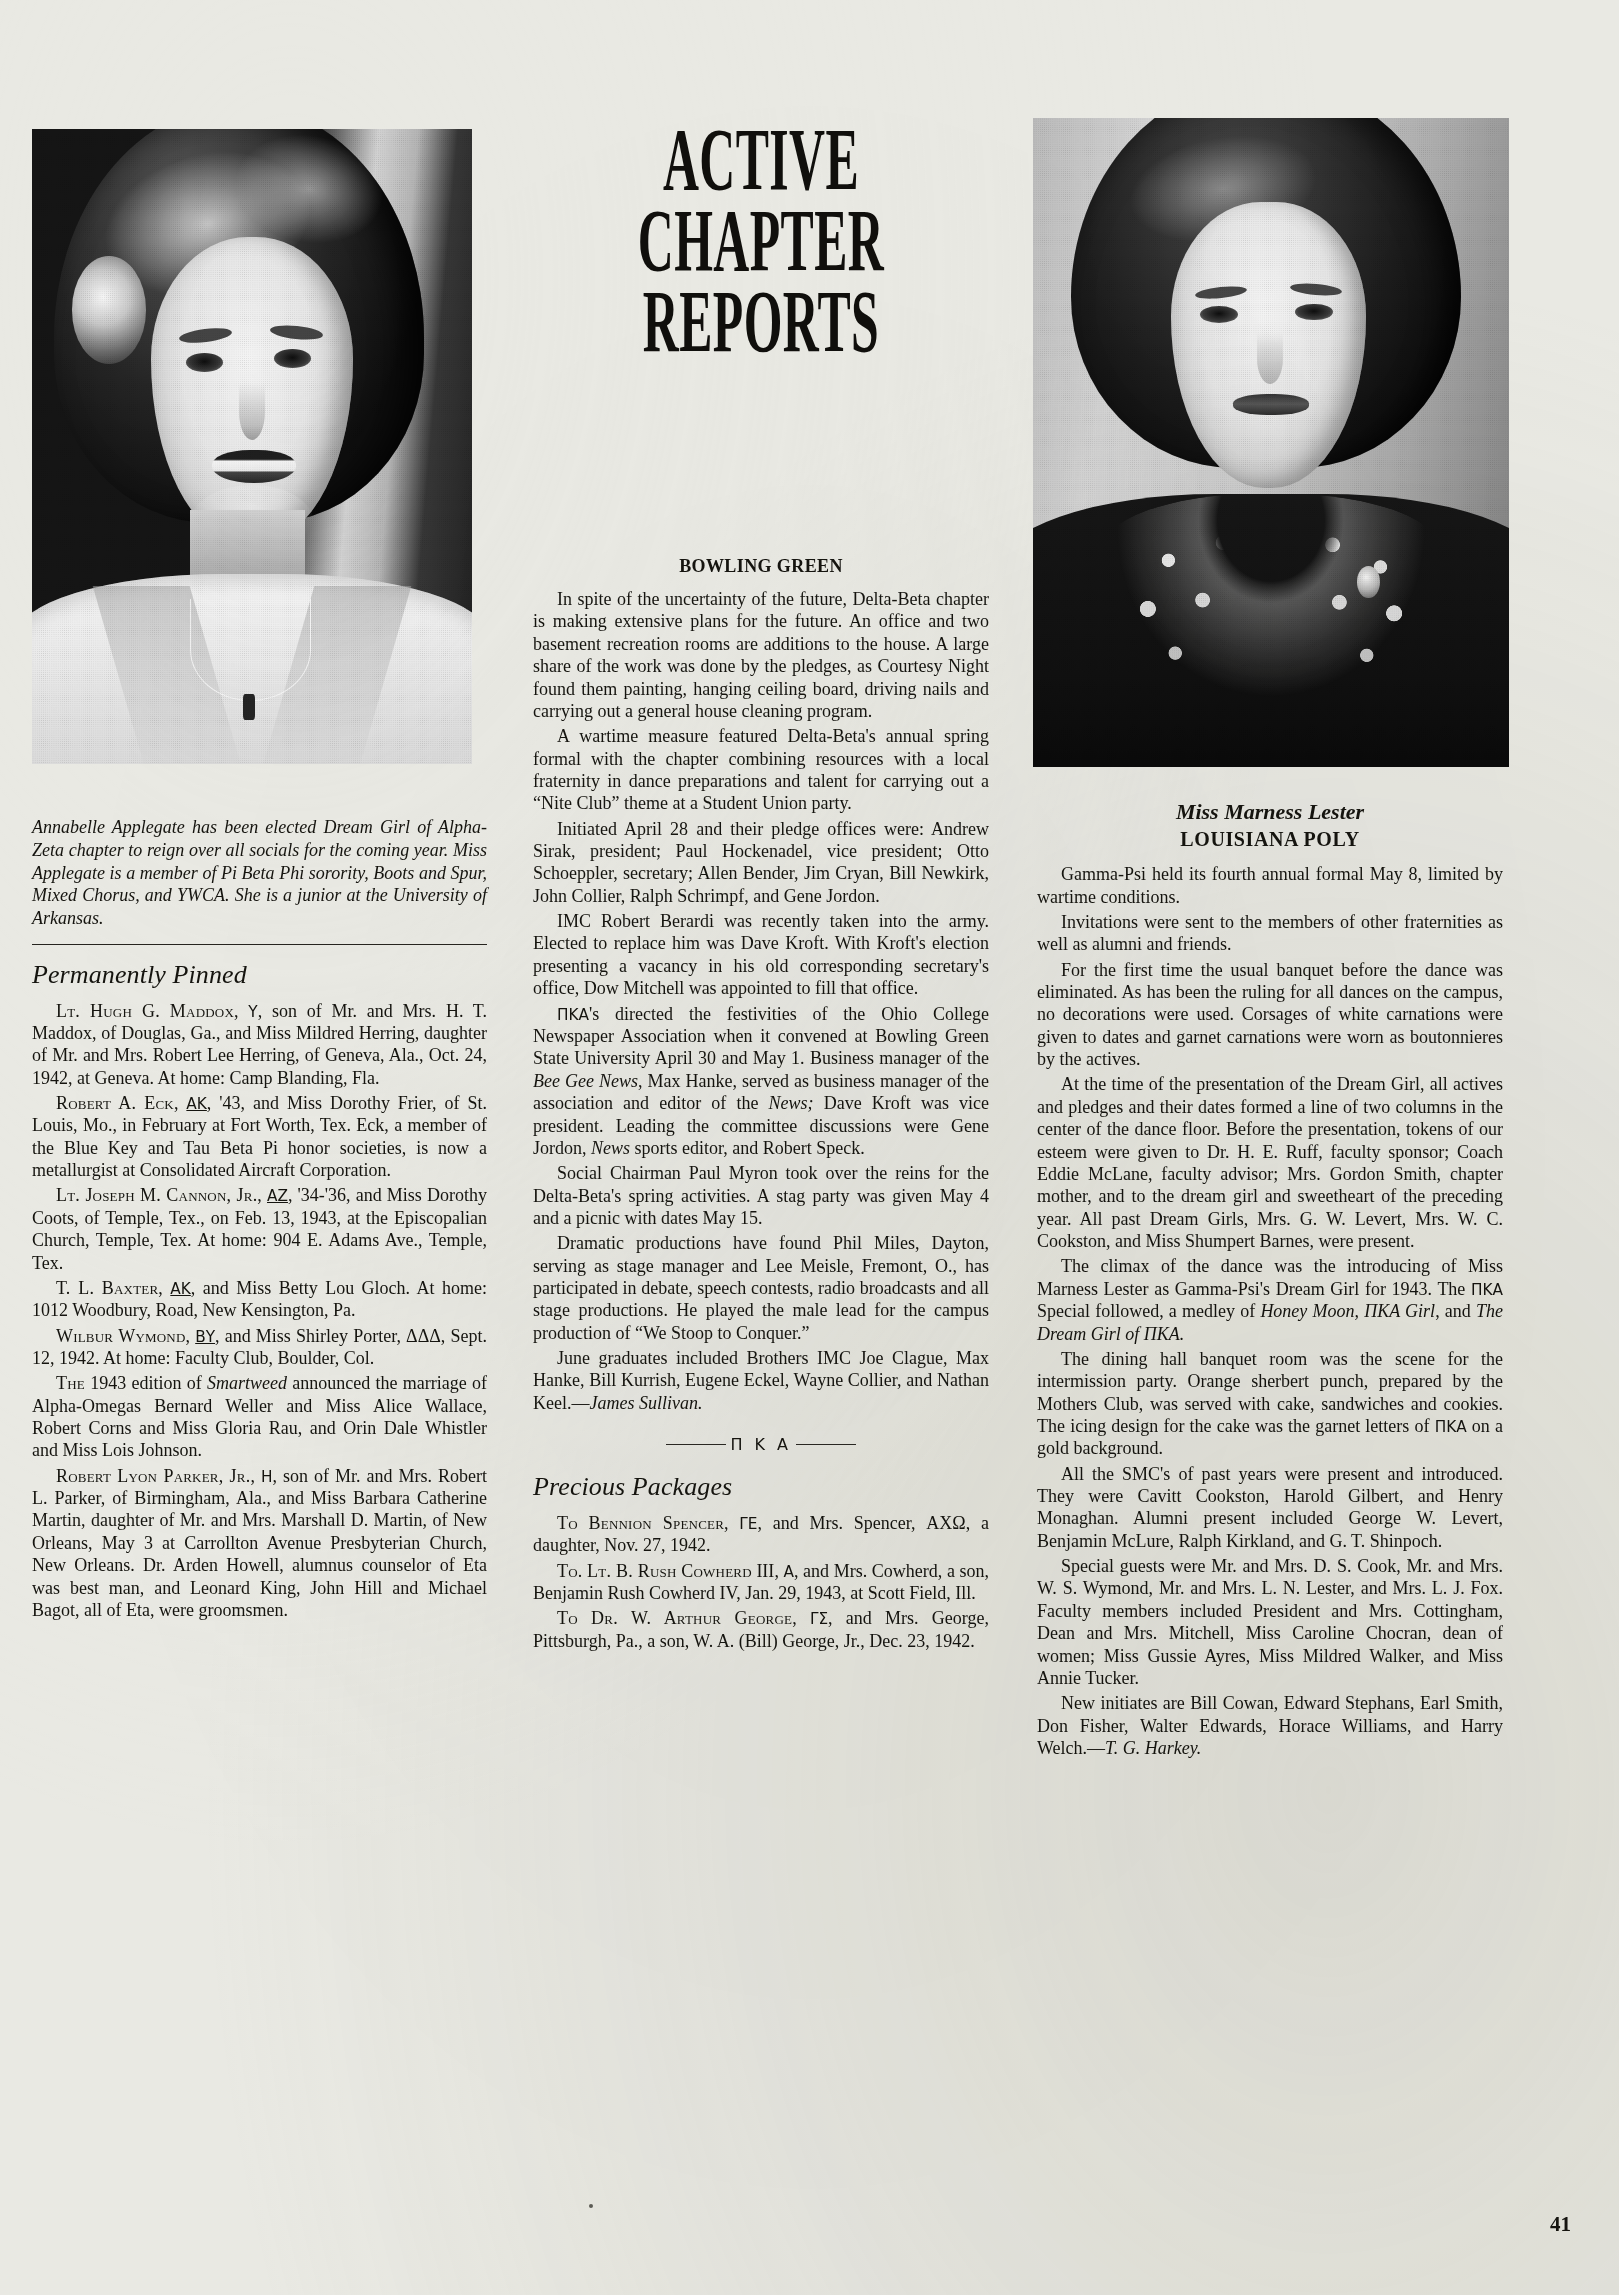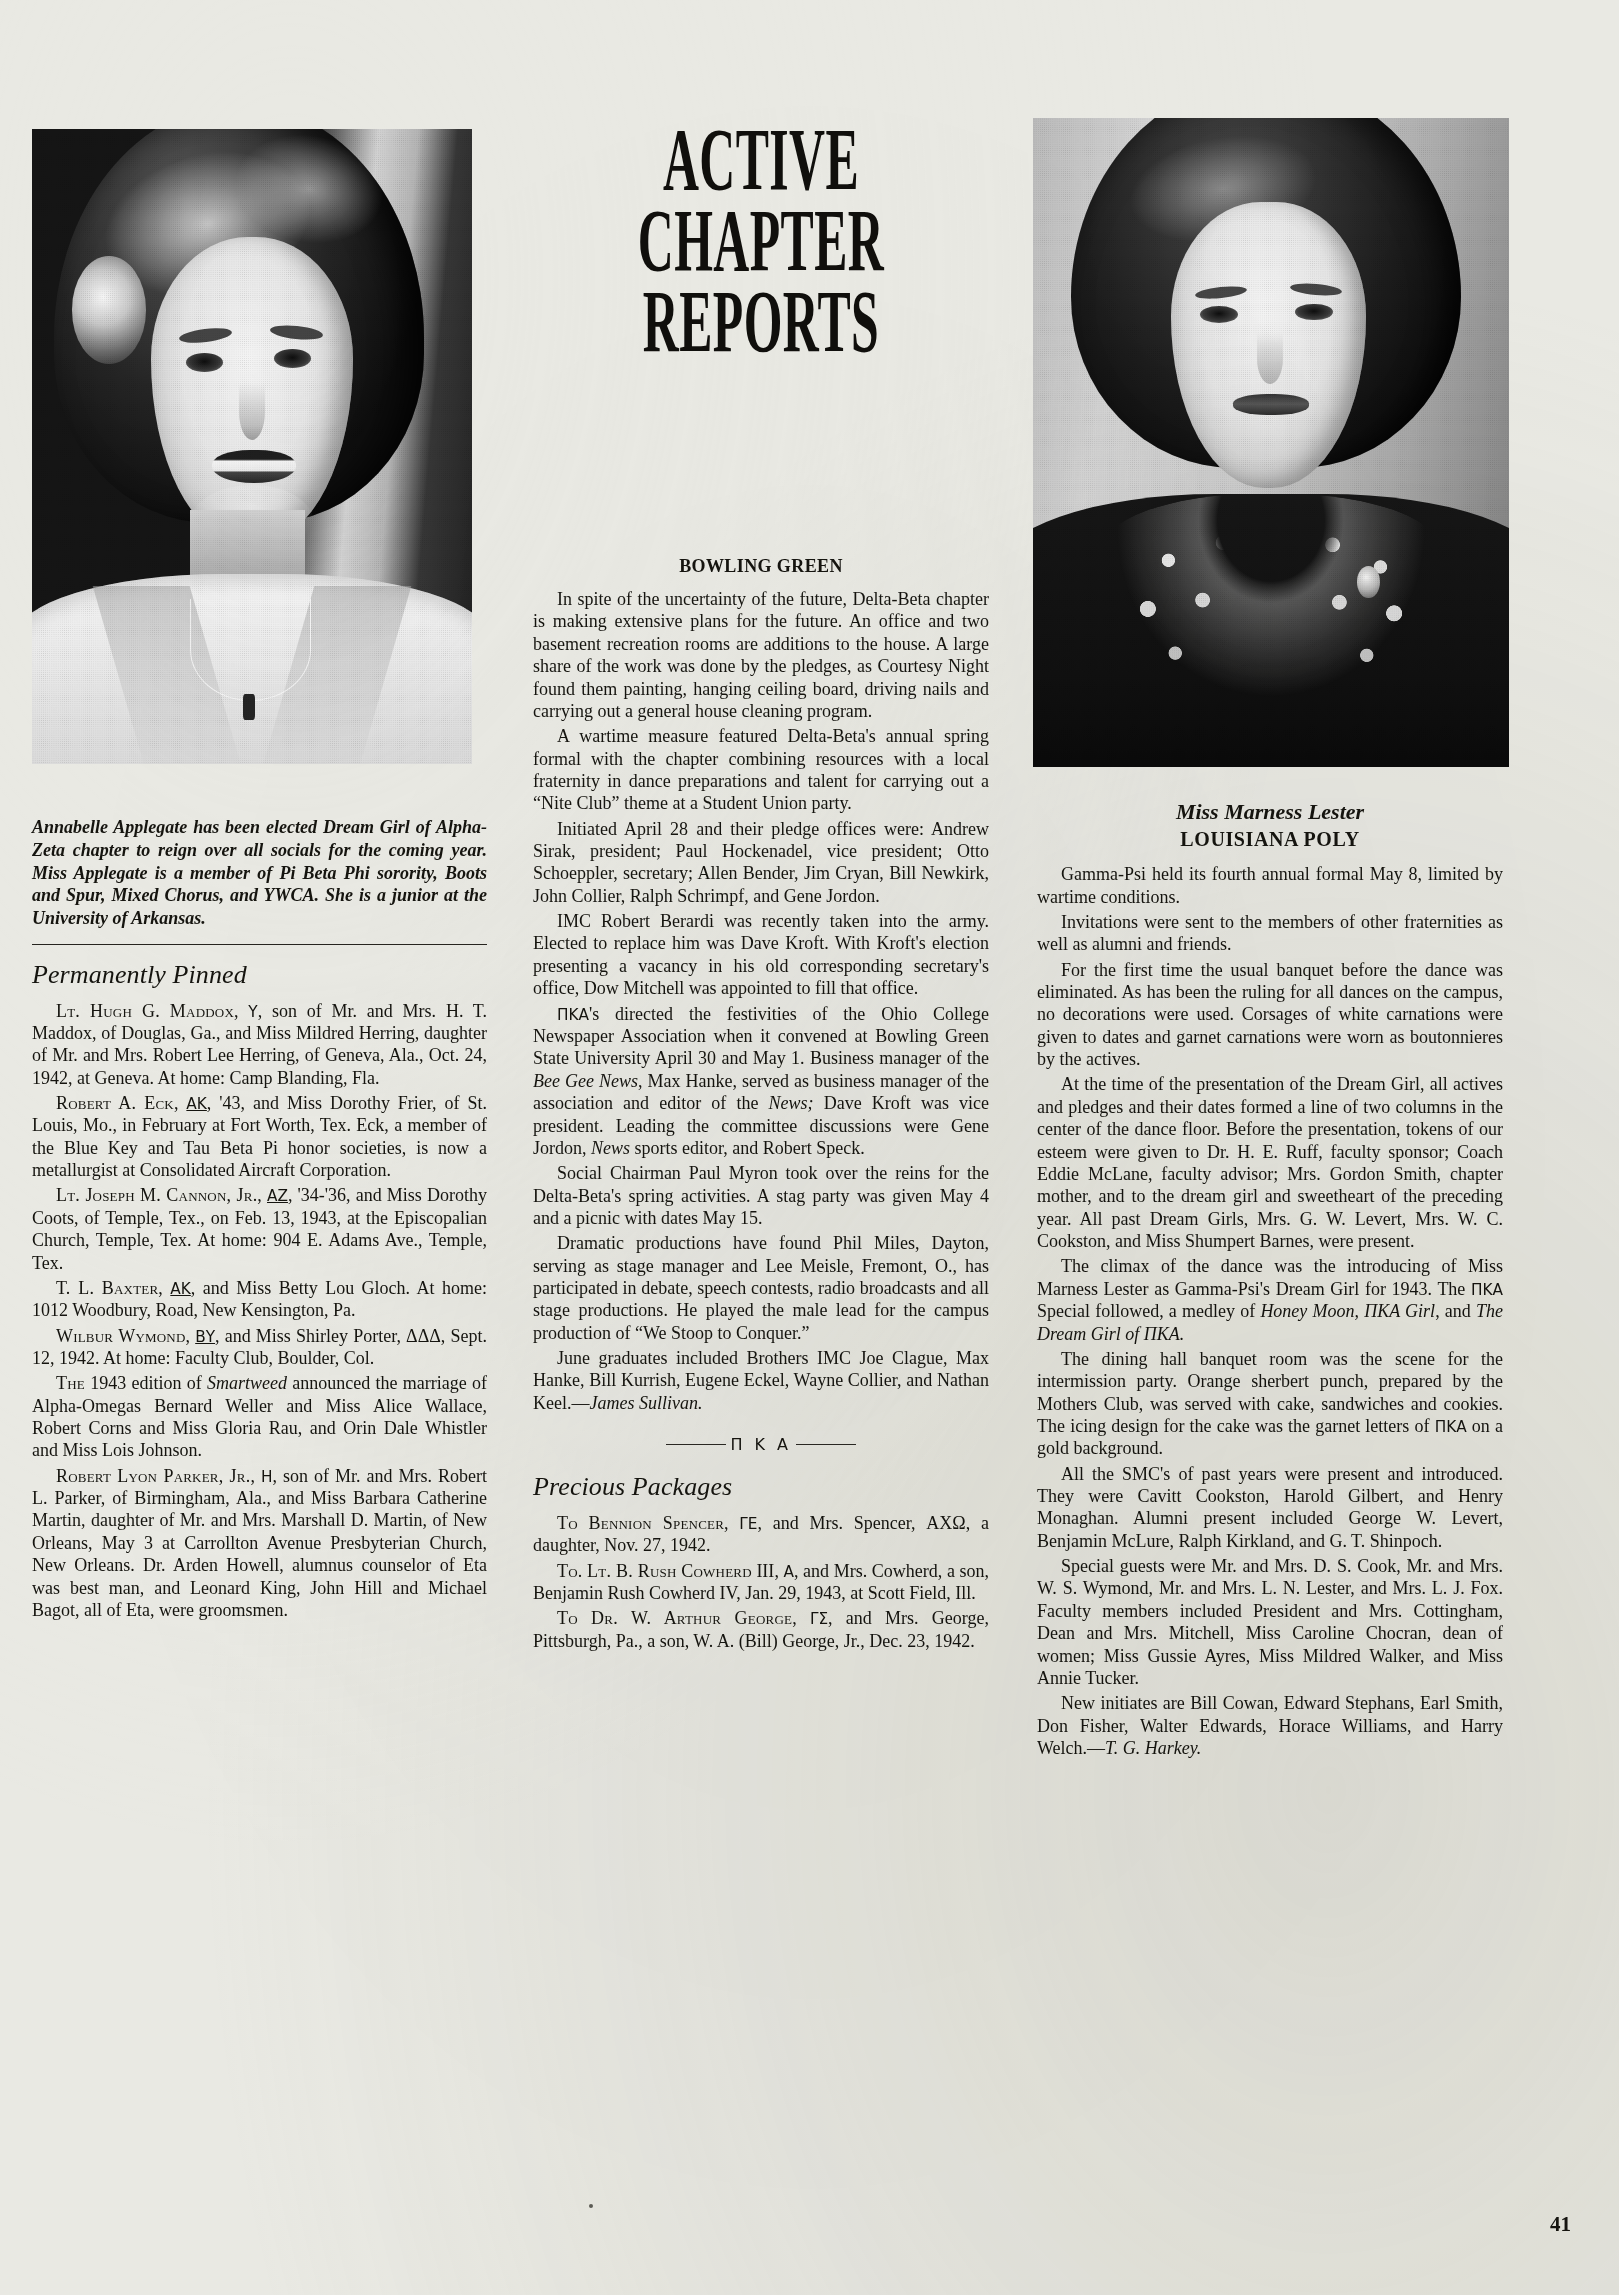--- a/index.html
+++ b/index.html
@@ -274,21 +274,21 @@
   }
   .sc {
     font-variant: small-caps;
     letter-spacing: 0.2px;
   }
   .gk { font-family: "DejaVu Sans", sans-serif; font-size: 15.3px; }
   .gk-u { font-family: "DejaVu Sans", sans-serif; font-size: 15.3px; text-decoration: underline; }
   i, em { font-style: italic; }
 
   .caption {
-    font-weight: 700;
+    font-weight: 400;
     font-style: italic;
     font-size: 18px;
     line-height: 1.26;
     text-align: justify;
     margin: 15.3px 0 0 0;
   }
   .caption-center {
     text-align: center;
     font-weight: 700;
     font-style: italic;

